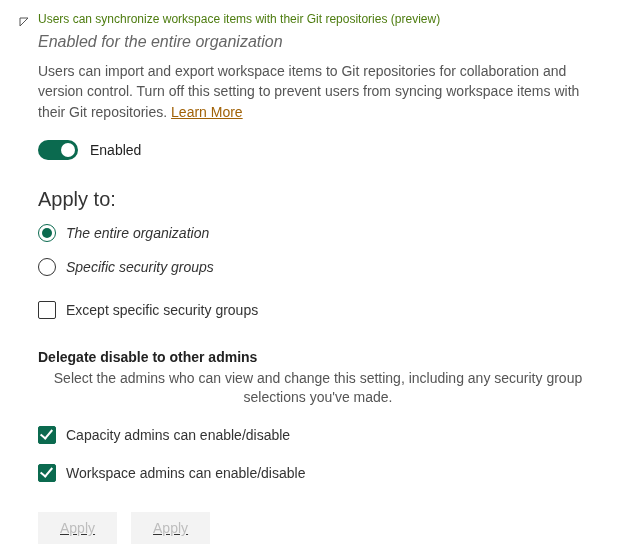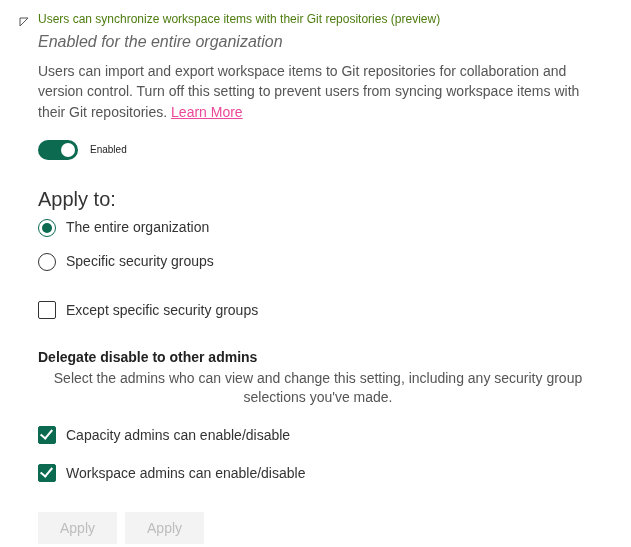--- a/index.html
+++ b/index.html
@@ -41,21 +41,21 @@
     margin-left: 20px;
   }
   .desc {
     color: #555;
     margin: 10px 0 0 20px;
     line-height: 1.45;
     font-size: 14px;
     max-width: 560px;
   }
   .learn-more {
-    color: #ec4899;
+    color: #a16207;
     text-decoration: underline;
     cursor: pointer;
   }
   .toggle-row {
     display: flex;
     align-items: center;
     margin: 18px 0 0 20px;
   }
   .toggle {
     width: 40px;
@@ -71,32 +71,34 @@
     width: 14px;
     height: 14px;
     border-radius: 50%;
     background: #fff;
     top: 3px;
     right: 3px;
   }
   .toggle-label {
     margin-left: 12px;
     color: #222;
-    font-size: 10px;
+    font-size: 14px;
   }
   .section-label {
     margin: 28px 0 8px 20px;
     color: #333;
     font-size: 20px;
   }
   .radio-row {
     display: flex;
+    align-items: center;
     margin: 6px 0 0 20px;
     height: 28px;
     cursor: pointer;
+    font-style: italic;
   }
   .radio {
     width: 18px;
     height: 18px;
     border: 1px solid #333;
     border-radius: 50%;
     margin-right: 10px;
     position: relative;
     flex: 0 0 18px;
     box-sizing: border-box;
@@ -154,21 +156,22 @@
   .delegate-desc {
     margin: 4px 0 4px 20px;
     color: #555;
     line-height: 1.4;
     max-width: 560px;
     text-align: center;
   }
   .button-row {
     display: flex;
     margin: 28px 0 0 20px;
-    gap: 8px;
+    gap: 14px;
+    text-decoration: underline;
   }
   .btn {
     background: #f3f3f3;
     color: #bdbdbd;
     border: none;
     padding: 8px 22px;
     font-size: 14px;
     font-family: inherit;
     cursor: default;
     min-width: 76px;

